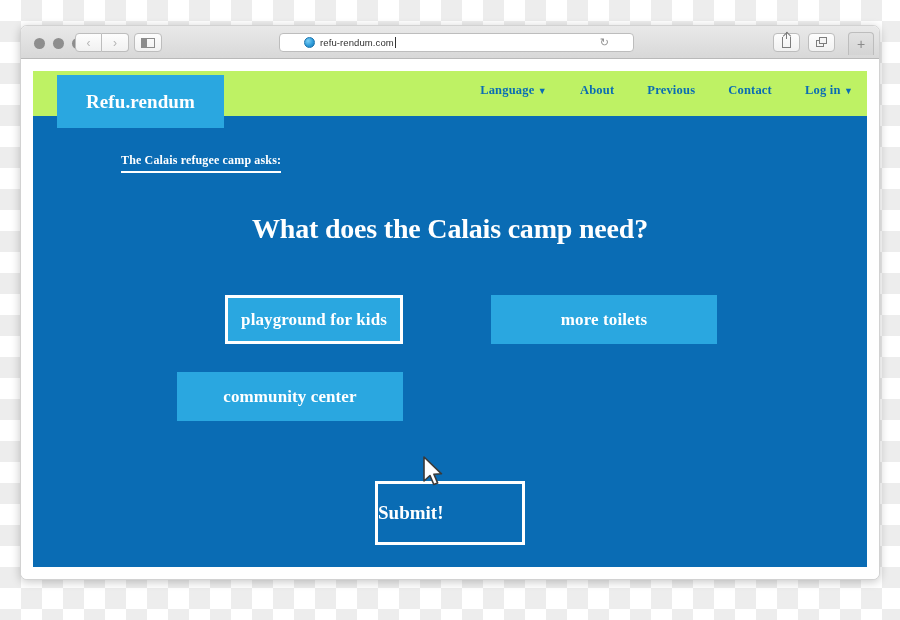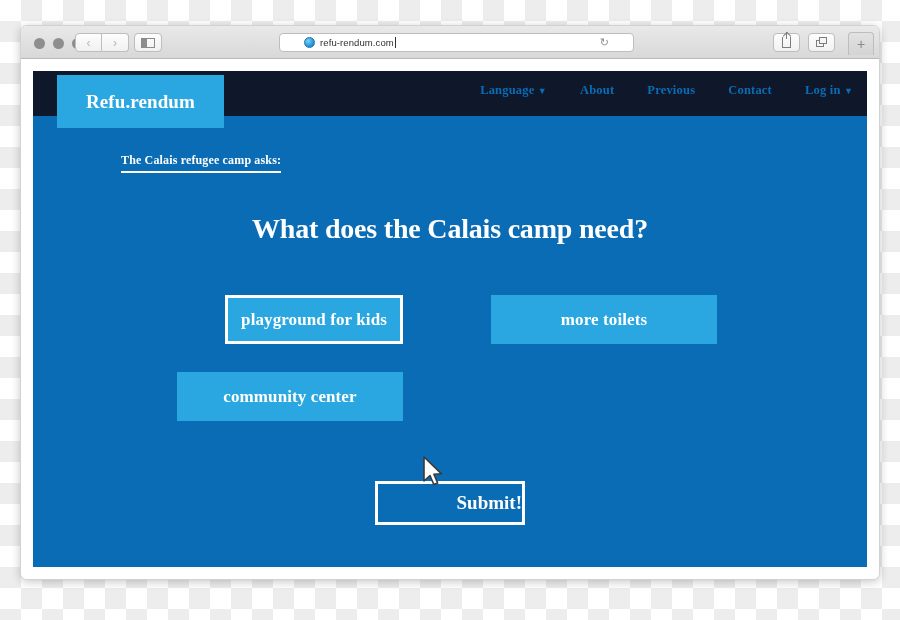--- a/index.html
+++ b/index.html
@@ -243,21 +243,21 @@
     position: relative;
     width: 100%;
     height: 100%;
     background: #ffffff;
     overflow: hidden;
   }
 
   .site-header {
     position: relative;
     height: 45px;
-    background: #0f172a;
+    background: #bef264;
   }
 
   .site-nav {
     position: absolute;
     right: 14px;
     top: 12px;
     display: flex;
     gap: 33px;
   }
   .nav-link {
@@ -352,26 +352,26 @@
   }
 
   .submit-wrap {
     position: absolute;
     left: 50%;
     transform: translateX(-50%);
     top: 365px;
   }
   .submit-btn {
     width: 150px;
-    height: 44px;
+    height: 64px;
     border: 3px solid #ffffff;
     background: transparent;
     display: flex;
     align-items: center;
-    justify-content: flex-end;
+    justify-content: flex-start;
     font-family: "Liberation Serif", serif;
     font-weight: bold;
     font-size: 19px;
     color: #ffffff;
     box-sizing: border-box;
   }
 
   .cursor {
     position: absolute;
     left: 389px;

